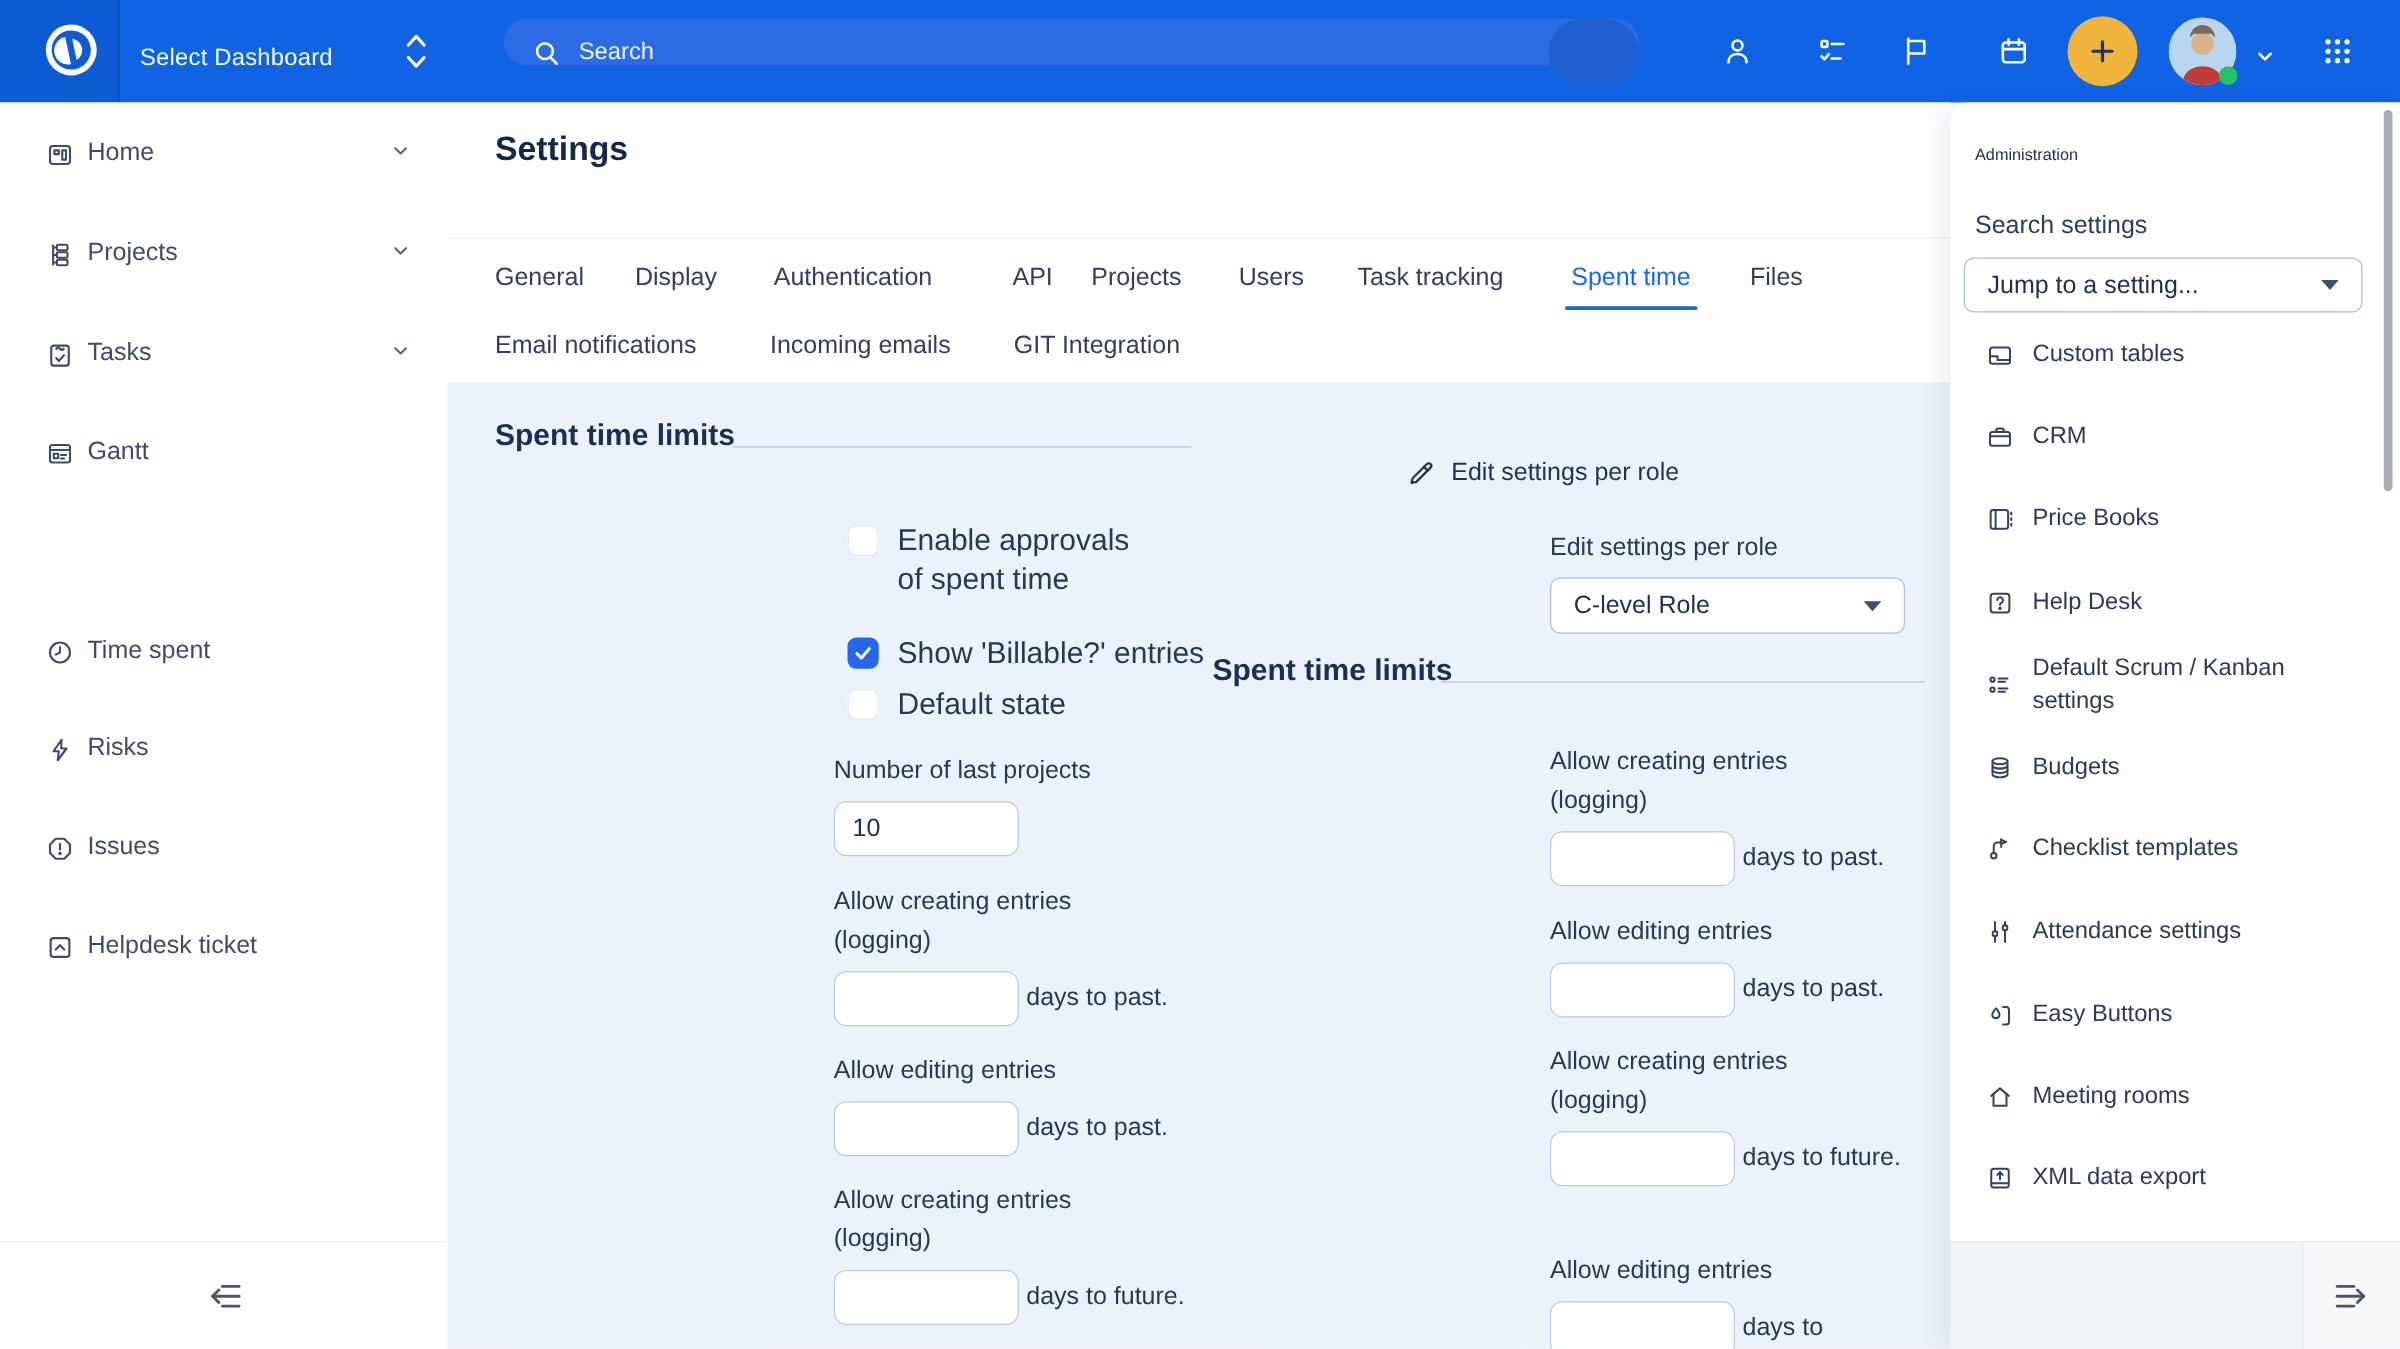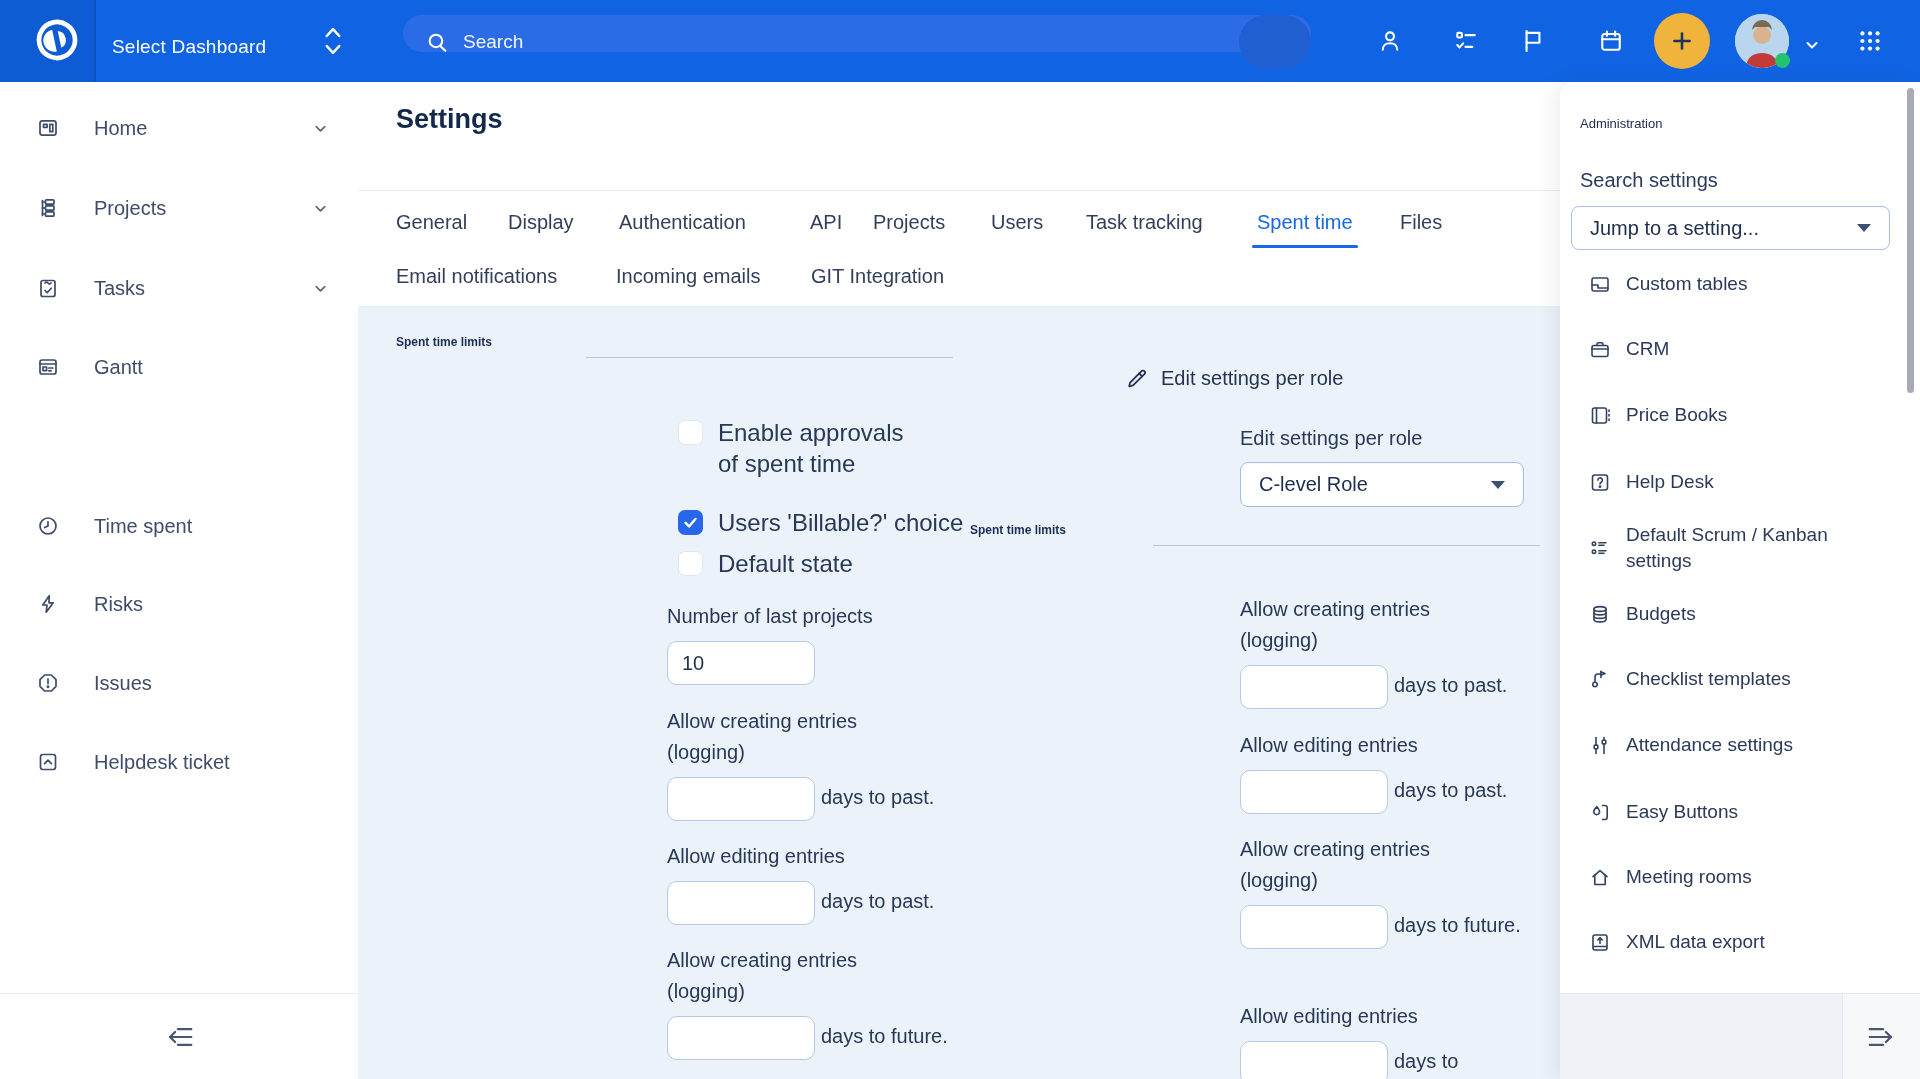--- a/index.html
+++ b/index.html
@@ -22,39 +22,39 @@
               color:#f2f6ff;font-size:19px}
   .tb-ic{top:27px;color:#fff}
   .plus-btn{left:1654px;top:13px;width:56px;height:56px;border-radius:50%;background:#f0b33c;
             display:flex;align-items:center;justify-content:center}
   .avatar{left:1735px;top:14px;width:54px;height:54px;border-radius:50%;overflow:hidden;background:#bdd7ee}
   .status-dot{left:1775px;top:53px;width:15px;height:15px;border-radius:50%;background:#24c36b}
   .av-chev{left:1800px;top:33px;color:#fff}
 
   
   .sidebar{left:0;top:82px;width:358px;height:997px;background:#fff}
-  .sb-item{position:absolute;left:36px;width:294px;height:34px;display:flex;align-items:center;
-           gap:34px;color:#3f4b68;font-size:20px;cursor:pointer}
+  .sb-item{position:absolute;left:36px;width:294px;height:34px;display:flex;align-items:flex-start;
+           gap:10px;color:#3f4b68;font-size:20px;cursor:pointer}
   .sb-ic{flex:0 0 24px;color:#3f4b68}
   .sb-ch{margin-left:auto;color:#56627c}
   .sb-foot{left:0;top:993px;width:358px;height:86px;border-top:1px solid #e9edf2;background:#fff;
            display:flex;align-items:center;justify-content:center;color:#4a5570}
 
   
   .main-head{left:358px;top:82px;width:1202px;height:108px;background:#fff}
   .page-title{left:396px;top:104px;font-size:27px;font-weight:700;color:#14284b}
   .head-div{left:358px;top:190px;width:1202px;height:1px;background:#e9edf3}
   .tabs-bg{left:358px;top:191px;width:1202px;height:115px;background:#fff}
   .tab{position:absolute;height:36px;display:flex;align-items:center;font-size:20px;color:#333f5a;cursor:pointer}
   .tab.active{color:#1668e3;font-weight:500}
   .tab.active::after{content:"";position:absolute;left:-5px;right:-5px;top:41px;height:3px;
                      border-radius:2px;background:#1668e3}
   .content-bg{left:358px;top:306px;width:1204px;height:773px;background:#ecf2f9}
 
-  .sec-h{font-size:12px;font-weight:700;color:#1b2e55}
+  .sec-h{font-size:24px;font-weight:700;color:#1b2e55}
   .rule{height:1px;background:#b9c7da}
   .edit-link{display:flex;align-items:center;gap:12px;color:#24334f;font-size:20px;cursor:pointer}
 
   .cbrow{display:flex;align-items:flex-start;gap:15px;width:270px}
   .cbox{flex:0 0 25px;height:25px;border-radius:7px;background:#fff;box-shadow:0 0 0 1px #dde6f2 inset;cursor:pointer}
   .cbox.checked{background:#2767ec;box-shadow:none;display:flex;align-items:center;justify-content:center}
   .cb-lb{margin-top:-3px;font-size:24px;line-height:31px;color:#273956}
   .cb-lb .w{display:block;max-width:212px}
   .cb-one{white-space:nowrap}
 
@@ -294,21 +294,21 @@
     <span class="cb-lb">
         <span class="w">Enable approvals of spent time</span>
       </span>
   </div>
   <div class="abs cbrow" style="left:678px;top:510px">
     <span class="cbox checked">
       <svg width="17" height="17" viewBox="0 0 24 24" fill="none" stroke="#fff" stroke-width="3.4" stroke-linecap="round" stroke-linejoin="round">
           <path d="M5 12.5 L10 17.5 L19 7"></path>
         </svg>
     </span>
-    <span class="cb-lb cb-one">Users 'Billable?' choice</span>
+    <span class="cb-lb cb-one">Show 'Billable?' entries</span>
   </div>
   <div class="abs cbrow" style="left:678px;top:551px">
     <span class="cbox"></span>
     <span class="cb-lb cb-one">Default state</span>
   </div>
 
   <div class="abs fld" style="left:667px;top:601px">
     <span class="fld-lb">Number of last projects</span>
     <input class="ibox" readonly="" value="10" style="">
   </div>

